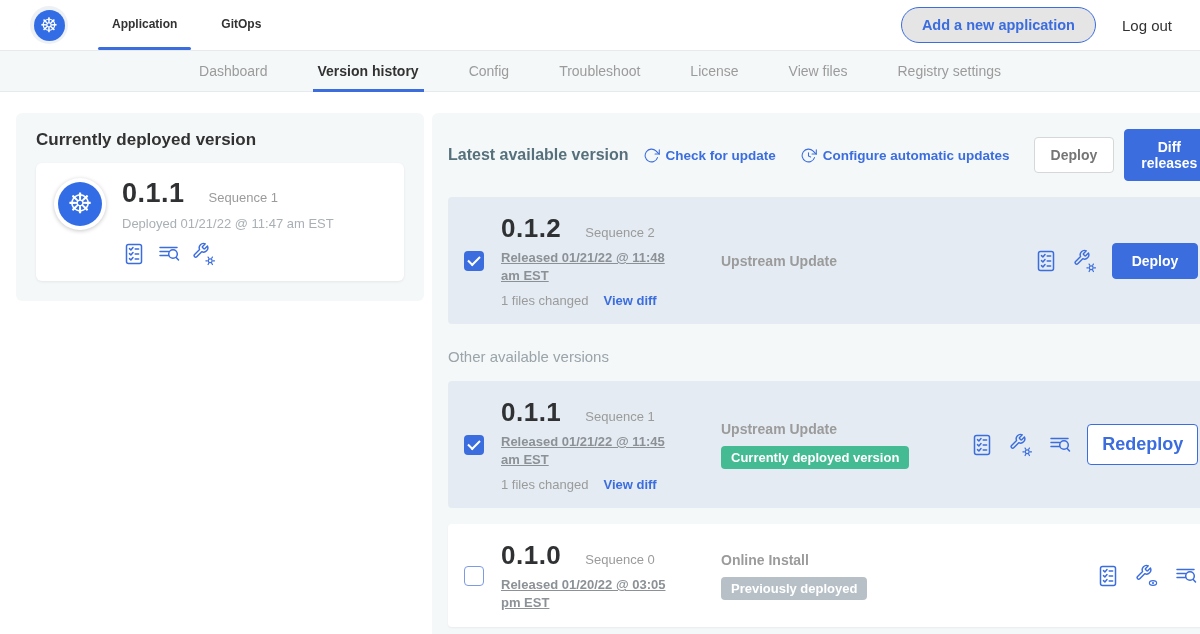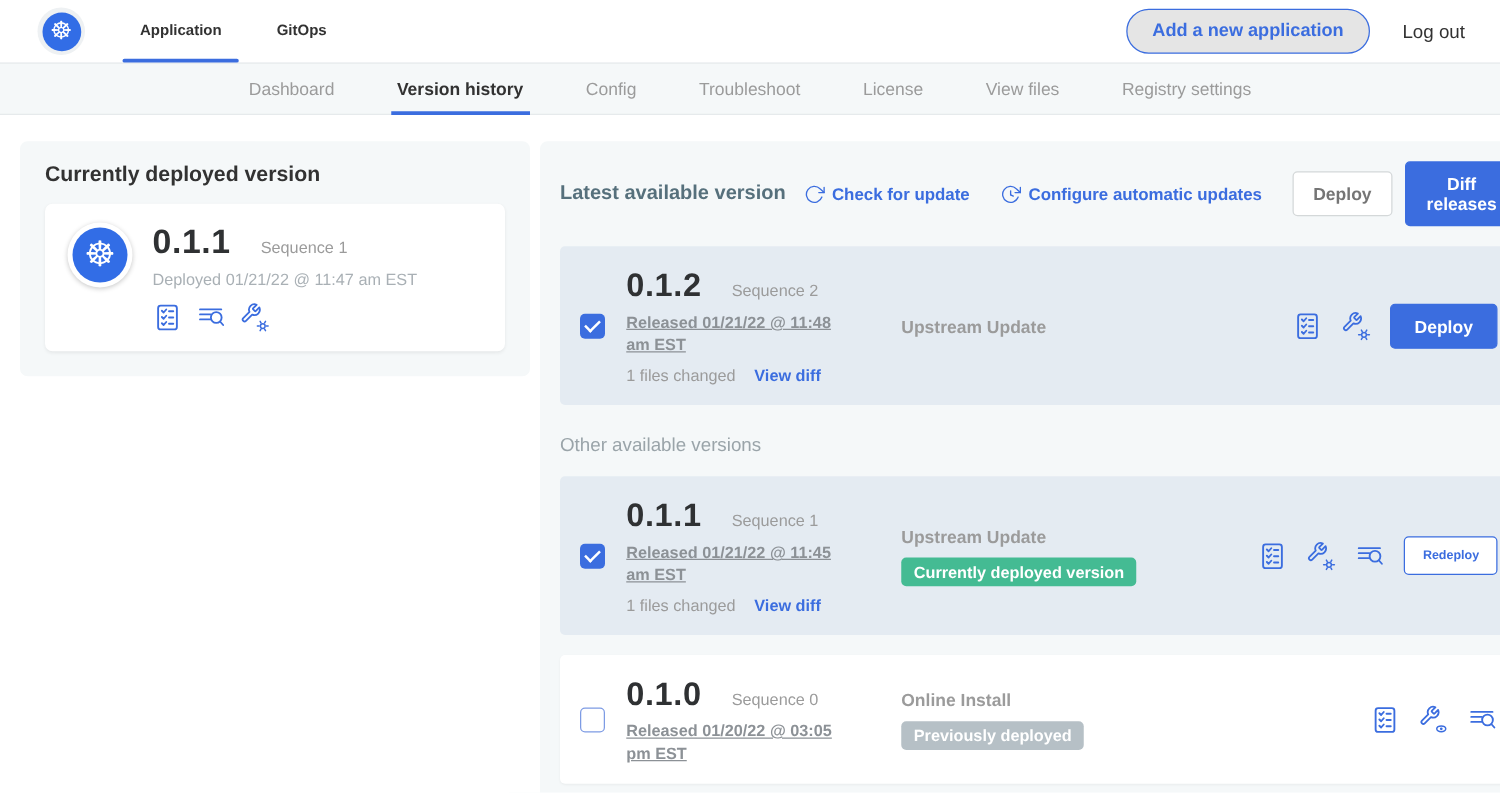--- a/index.html
+++ b/index.html
@@ -41,21 +41,21 @@
 
   
   .right-panel { flex:1; background:#f5f8f9; border-radius:6px; padding:16px; }
   .latest-header { display:flex; align-items:center; }
   .latest-title { font-size:16px; font-weight:600; color:#56707c; margin-right:14px; white-space:nowrap; }
   .hlink { display:flex; align-items:center; gap:6px; color:#3b6ddf; font-size:13.5px; font-weight:600; margin-right:24px; cursor:pointer; white-space:nowrap; }
   .btn { border-radius:4px; font-size:14px; font-family:inherit; cursor:pointer; }
   .btn-cancel { background:#fff; border:1px solid #d4d8d9; color:#757575; font-weight:600; padding:9px 16px; margin-left:auto; }
   .btn-primary { background:#3b6ddf; border:1px solid #3b6ddf; color:#fff; font-weight:700; padding:9px 16px; margin-left:10px; }
   .btn-deploy { background:#3b6ddf; border:1px solid #3b6ddf; color:#fff; font-weight:700; padding:9px 19px; margin-left:0; border-radius:4px; font-size:14px; cursor:pointer; font-family:inherit; }
-  .btn-redeploy { background:#fff; border:1px solid #3b6ddf; color:#3b6ddf; font-weight:700; padding:9px 14px; border-radius:4px; font-size:10px; cursor:pointer; font-family:inherit; }
+  .btn-redeploy { background:#fff; border:1px solid #3b6ddf; color:#3b6ddf; font-weight:700; padding:9px 14px; border-radius:4px; font-size:18px; cursor:pointer; font-family:inherit; }
 
   .version-row { display:flex; align-items:center; border-radius:4px; padding:16px; margin-top:16px; }
   .row-highlight { background:#e4ebf2; }
   .row-white { background:#fff; box-shadow:0 1px 2px rgba(0,0,0,.05); }
   .checkbox { width:20px; height:20px; border-radius:4px; flex-shrink:0; cursor:pointer; }
   .checkbox.checked { background:#3b6ddf; }
   .checkbox.checked::after { content:""; display:block; width:10px; height:5px; border-left:2px solid #fff; border-bottom:2px solid #fff; transform:rotate(-45deg); margin:5px 0 0 4px; }
   .checkbox.unchecked { background:#fff; border:1.5px solid #7d9be4; }
   .v-info { margin-left:17px; width:220px; flex-shrink:0; }
   .v-num-sm { font-size:26px; font-weight:700; color:#2f3133; letter-spacing:.5px; }

